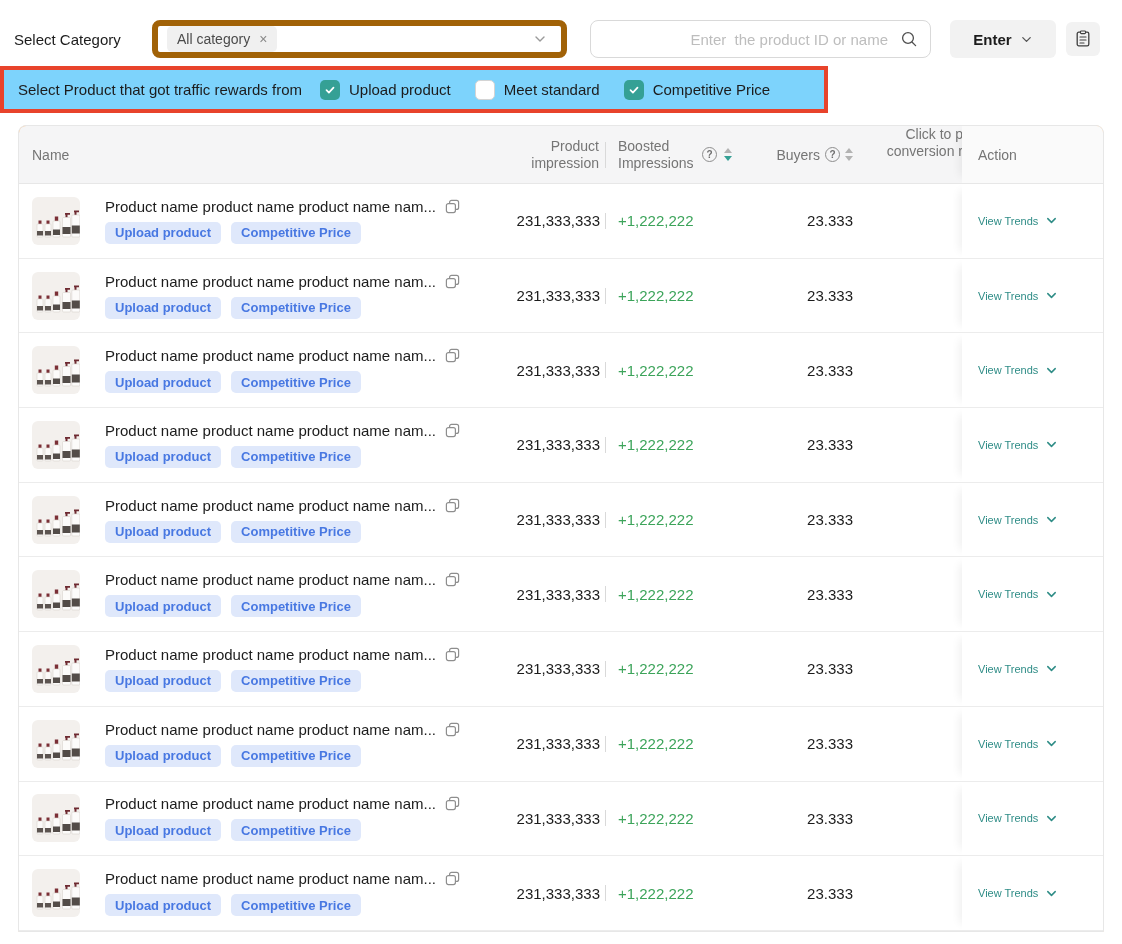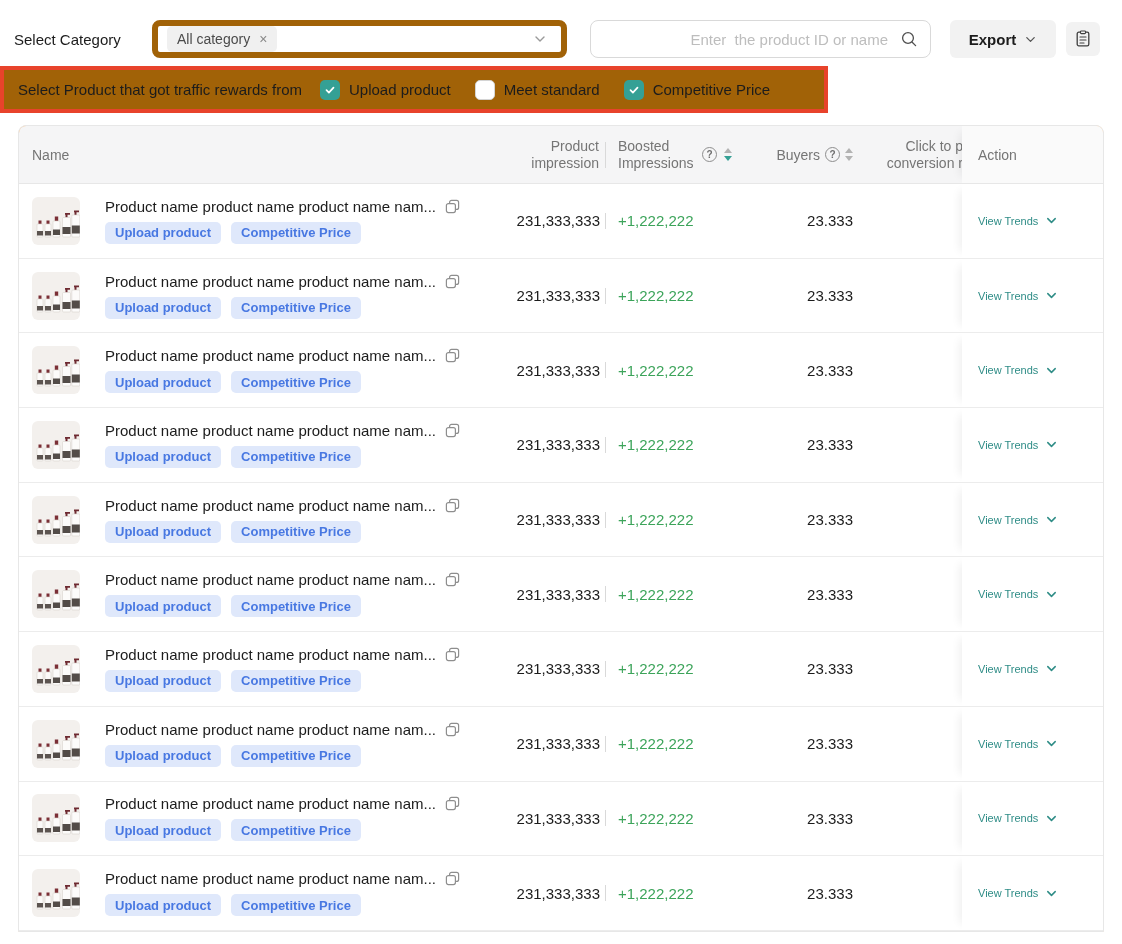--- a/index.html
+++ b/index.html
@@ -18,42 +18,42 @@
   .chip-x { margin-left:9px; color:#888; font-size:14px; line-height:1; cursor:pointer; }
   .select-arrow { margin-left:auto; display:flex; }
   .search-box { position:absolute; left:590px; top:0; width:341px; height:38px; }
   .search-input { width:100%; height:100%; border:1px solid #d9d9d9; border-radius:8px; padding:0 42px 0 13px; font-size:15px; font-family:inherit; color:#1c1c1c; outline:none;text-align:right; }
   .search-input::placeholder { color:#bdbdbd; }
   .search-icon { position:absolute; right:13px; top:10px; }
   .export-btn { position:absolute; left:950px; top:0; width:106px; height:38px; background:#f2f2f2; border:none; border-radius:6px; display:flex; align-items:center; justify-content:center; gap:8px; font-size:15px; font-weight:600; color:#1c1c1c; font-family:inherit; cursor:pointer; }
   .sheet-btn { position:absolute; left:1066px; top:2px; width:34px; height:34px; background:#f2f2f2; border:none; border-radius:6px; display:flex; align-items:center; justify-content:center; cursor:pointer; }
 
   
-  .banner { position:absolute; top:66px; left:0px; width:828px; height:47px; border:4px solid var(--highlight-red,#E8432B); display:flex; align-items:center; padding-left:14px; background:#a16207; }
+  .banner { position:absolute; top:66px; left:0px; width:828px; height:47px; border:4px solid var(--highlight-red,#E8432B); display:flex; align-items:center; padding-left:14px; background:#7dd3fc; }
   .banner-label { font-size:15px; color:#1c1c1c; margin-right:18px; }
   .cb-option { display:flex; align-items:center; gap:9px; margin-right:24px; cursor:pointer; }
   .cb-box { width:20px; height:20px; border-radius:5px; display:flex; align-items:center; justify-content:center; flex:0 0 auto; }
   .cb-box.checked { background:var(--accent-teal,#35A095); }
   .cb-box.unchecked { background:#fff; border:1.5px solid #d4d4d4; }
   .cb-label { font-size:15px; color:#1c1c1c; }
 
   
   .table-wrap { position:absolute; top:125px; left:18px; width:1086px; border:1px solid #e7e7e7; border-radius:8px 8px 0 0; background:#fdba74; }
   .thead { height:58px; background:#f5f5f6; border-bottom:1px solid #e7e7e7; border-radius:7px 7px 0 0; display:flex; position:relative; color:#757575; font-size:14px; }
   .trow { height:74.7px; display:flex; position:relative; border-bottom:1px solid #ececec; background:#fff; }
   .tbody .trow:last-child { border-bottom:1px solid #ececec; }
 
   .c-name { width:487px; display:flex; align-items:center; padding-left:13px; }
   .c-imp { width:94px; display:flex; align-items:center; justify-content:flex-end; text-align:right; }
   .vdiv { width:1px; background:#d9d9d9; align-self:center; margin:0 6px 0 5px; }
   .thead .vdiv { height:26px; }
   .trow .vdiv { height:16px; }
   .c-boost { width:120px; display:flex; align-items:center; padding-left:6px; }
   .c-buyers { width:125px; display:flex; align-items:center; justify-content:flex-end; padding-right:4px; gap:5px; }
-  .c-conv { width:106px; overflow:hidden; display:flex; flex-direction:column; justify-content:center; text-align:right; line-height:17px; white-space:nowrap; }
+  .c-conv { width:106px; overflow:hidden; display:flex; flex-direction:column; text-align:right; line-height:17px; white-space:nowrap; }
 
   .th-imp-label { width:100%; text-align:right; line-height:17px; padding-right:1px; }
   .th-boost-label { width:88px; line-height:17px; }
   .th-icons { display:flex; align-items:center; gap:7px; margin-left:5px; }
 
   .q-icon { width:15px; height:15px; border:1.2px solid #8e8e8e; border-radius:50%; color:#6f6f6f; font-size:10px; display:flex; align-items:center; justify-content:center; cursor:pointer; }
   .q-icon::after { content:"?"; font-weight:600; }
   .sorter { display:flex; flex-direction:column; gap:2.5px; cursor:pointer; }
   .car-up { width:0; height:0; border-left:4.5px solid transparent; border-right:4.5px solid transparent; border-bottom:5px solid #b3b3b3; }
   .car-down { width:0; height:0; border-left:4.5px solid transparent; border-right:4.5px solid transparent; border-top:5px solid #b3b3b3; }
@@ -97,21 +97,21 @@
     <input class="search-input" type="text" placeholder="Enter  the product ID or name" style="">
     <span class="search-icon">
       <svg width="18" height="18" viewBox="0 0 18 18" fill="none">
           <circle cx="8" cy="8" r="5.4" stroke="#4f4f4f" stroke-width="1.3"></circle>
           <path d="M12.2 12.2L15.6 15.6" stroke="#4f4f4f" stroke-width="1.3" stroke-linecap="round"></path>
         </svg>
     </span>
   </div>
 
   <button class="export-btn">
-    <span>Export</span>
+    <span>Enter</span>
     <svg width="13" height="13" viewBox="0 0 14 14" fill="none">
         <path d="M3 5l4 4 4-4" stroke="#555" stroke-width="1.4" stroke-linecap="round" stroke-linejoin="round"></path>
       </svg>
   </button>
 
   <button class="sheet-btn">
     <svg width="18" height="18" viewBox="0 0 18 18" fill="none">
         <rect x="3.2" y="2.2" width="11.6" height="13.6" rx="1.6" stroke="#3f3f3f" stroke-width="1.3"></rect>
         <rect x="6.5" y="1" width="5" height="2.6" rx="0.8" fill="#f2f2f2" stroke="#3f3f3f" stroke-width="1.1"></rect>
         <path d="M6 7h6M6 10h6M6 13h4" stroke="#3f3f3f" stroke-width="1.2" stroke-linecap="round"></path>

